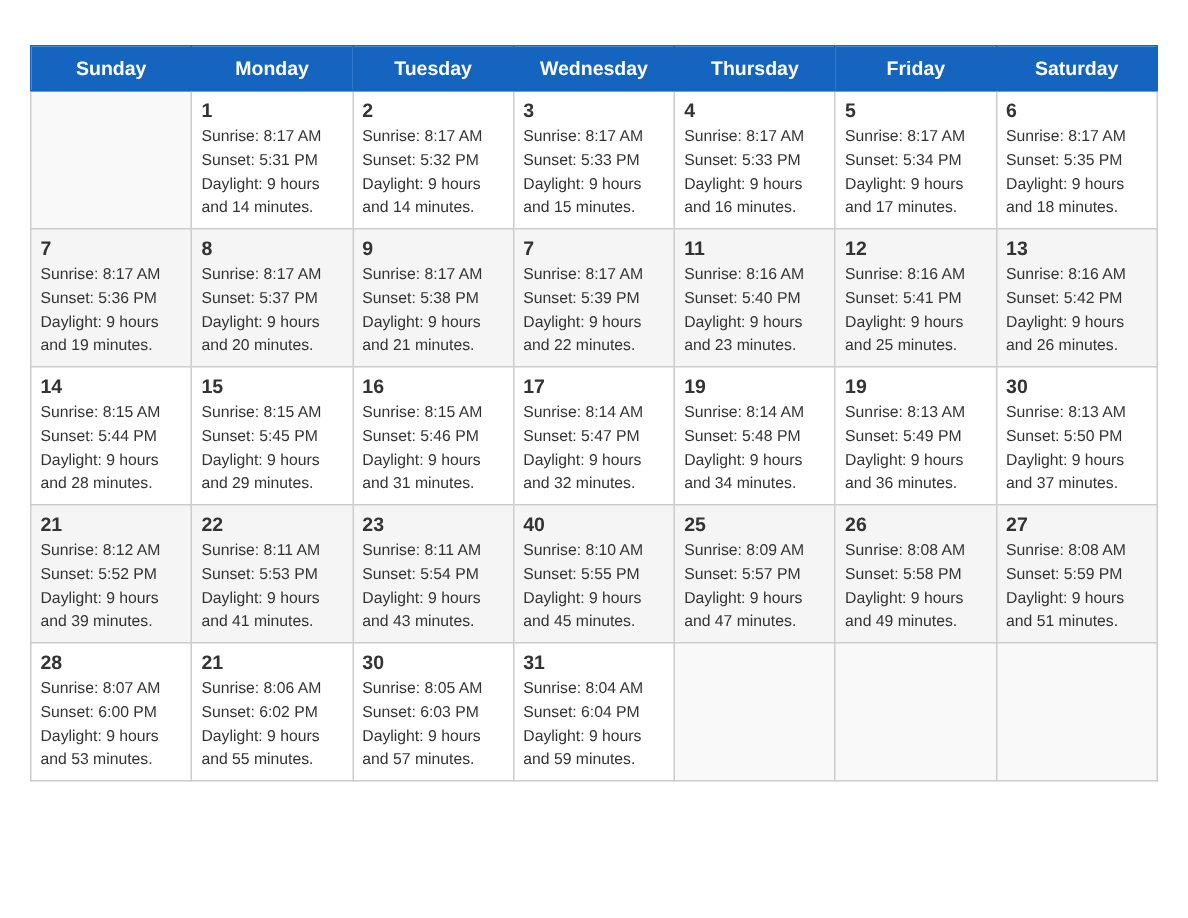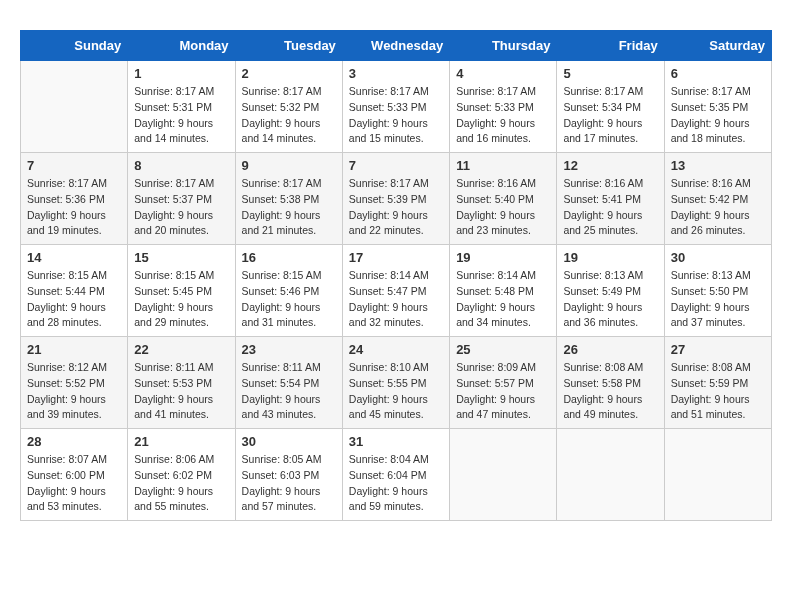--- a/index.html
+++ b/index.html
@@ -35,21 +35,21 @@
     table {
       width: 100%;
       border-collapse: collapse;
     }
     thead tr th {
       background-color: #1565c0;
       color: #fff;
       font-size: 13px;
       font-weight: bold;
       padding: 7px 6px;
-      text-align: right;
+      text-align: center;
       border: 1px solid #1565c0;
     }
     tbody tr td {
       border: 1px solid #ccc;
       vertical-align: top;
       padding: 5px 6px;
       font-size: 11px;
       color: #333;
       min-height: 80px;
       width: 14.28%;
@@ -189,21 +189,21 @@
         </td>
         <td>
           <span class="day-num">22</span>
           <div class="day-info">Sunrise: 8:11 AM<br>Sunset: 5:53 PM<br>Daylight: 9 hours and 41 minutes.</div>
         </td>
         <td>
           <span class="day-num">23</span>
           <div class="day-info">Sunrise: 8:11 AM<br>Sunset: 5:54 PM<br>Daylight: 9 hours and 43 minutes.</div>
         </td>
         <td>
-          <span class="day-num">24</span>
+          <span class="day-num">40</span>
           <div class="day-info">Sunrise: 8:10 AM<br>Sunset: 5:55 PM<br>Daylight: 9 hours and 45 minutes.</div>
         </td>
         <td>
           <span class="day-num">25</span>
           <div class="day-info">Sunrise: 8:09 AM<br>Sunset: 5:57 PM<br>Daylight: 9 hours and 47 minutes.</div>
         </td>
         <td>
           <span class="day-num">26</span>
           <div class="day-info">Sunrise: 8:08 AM<br>Sunset: 5:58 PM<br>Daylight: 9 hours and 49 minutes.</div>
         </td>

